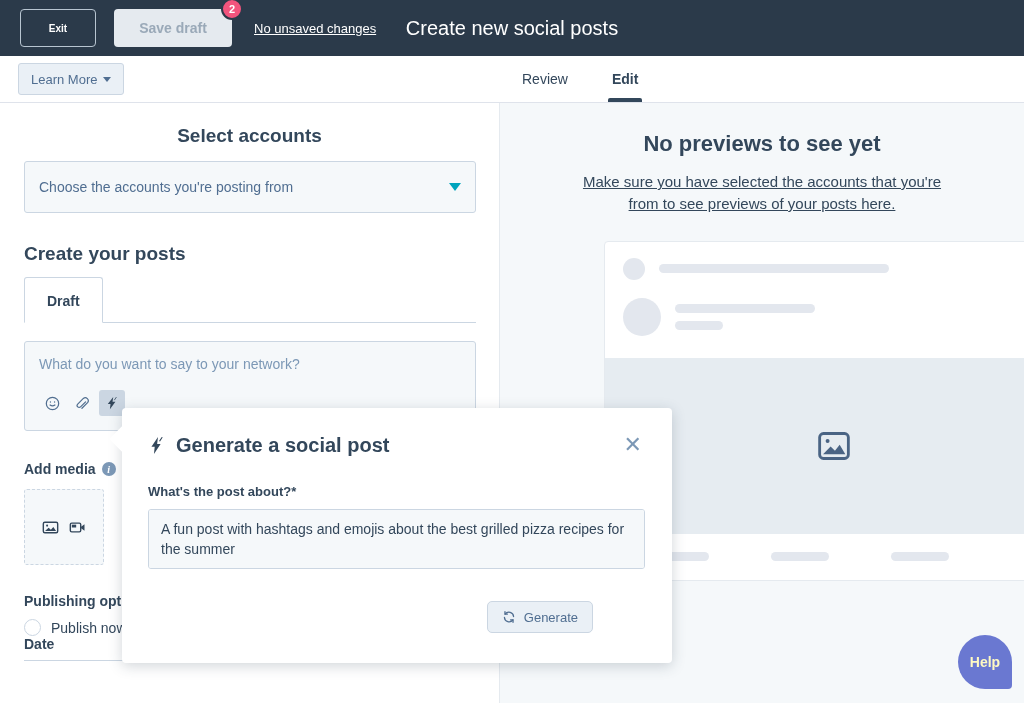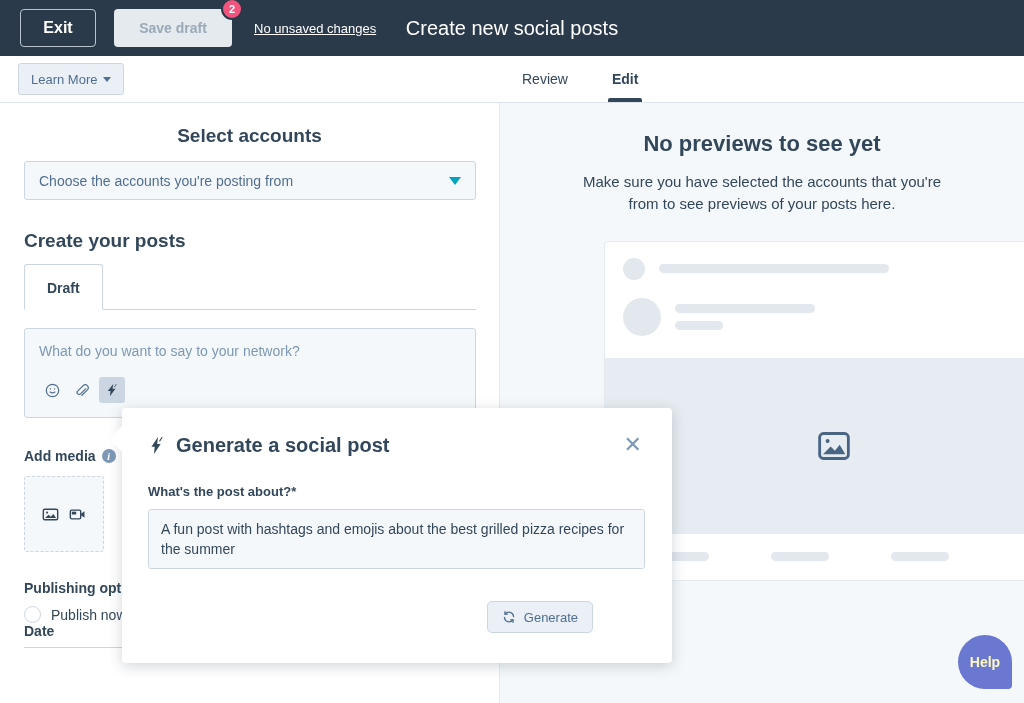--- a/index.html
+++ b/index.html
@@ -22,21 +22,21 @@
     align-items: center;
     padding: 0 20px;
     position: relative;
   }
   .exit-btn {
     width: 76px; height: 38px;
     border: 1px solid #b8c5d1;
     border-radius: 4px;
     background: transparent;
     color: #ffffff;
-    font-size: 16px;
+    font-size: 10px;
     font-weight: bold;
     font-family: "Liberation Sans", sans-serif;
     cursor: pointer;
     text-align: center;
   }
   .savedraft-wrap { position: relative; margin-left: 18px; }
   .savedraft-btn {
     width: 118px; height: 38px;
     border: none;
     border-radius: 4px;
@@ -151,21 +151,21 @@
   }
   .section-title {
     font-size: 19px;
     font-weight: bold;
     color: #33475b;
     margin-bottom: 14px;
     text-align: center;
   }
   .select-box {
     width: 452px;
-    height: 39px;
+    height: 52px;
     background: #f5f8fa;
     border: 1px solid #cbd6e2;
     border-radius: 3px;
     display: flex;
     align-items: center;
     padding: 0 14px;
     color: #506e91;
     font-size: 14px;
     cursor: pointer;
     position: relative;
@@ -321,20 +321,21 @@
   }
   .preview-sub {
     margin: 14px auto 0 auto;
     width: 430px;
     text-align: center;
     font-size: 15px;
     color: #33475b;
     line-height: 1.45;
     white-space: nowrap;
     overflow: visible;
+    text-decoration: underline;
   }
   .preview-sub span { display: block; }
 
   .skeleton-card {
     margin-top: 26px;
     margin-left: 104px;
     width: 460px;
     background: #ffffff;
     border: 1px solid #e5eaef;
     border-radius: 4px;

